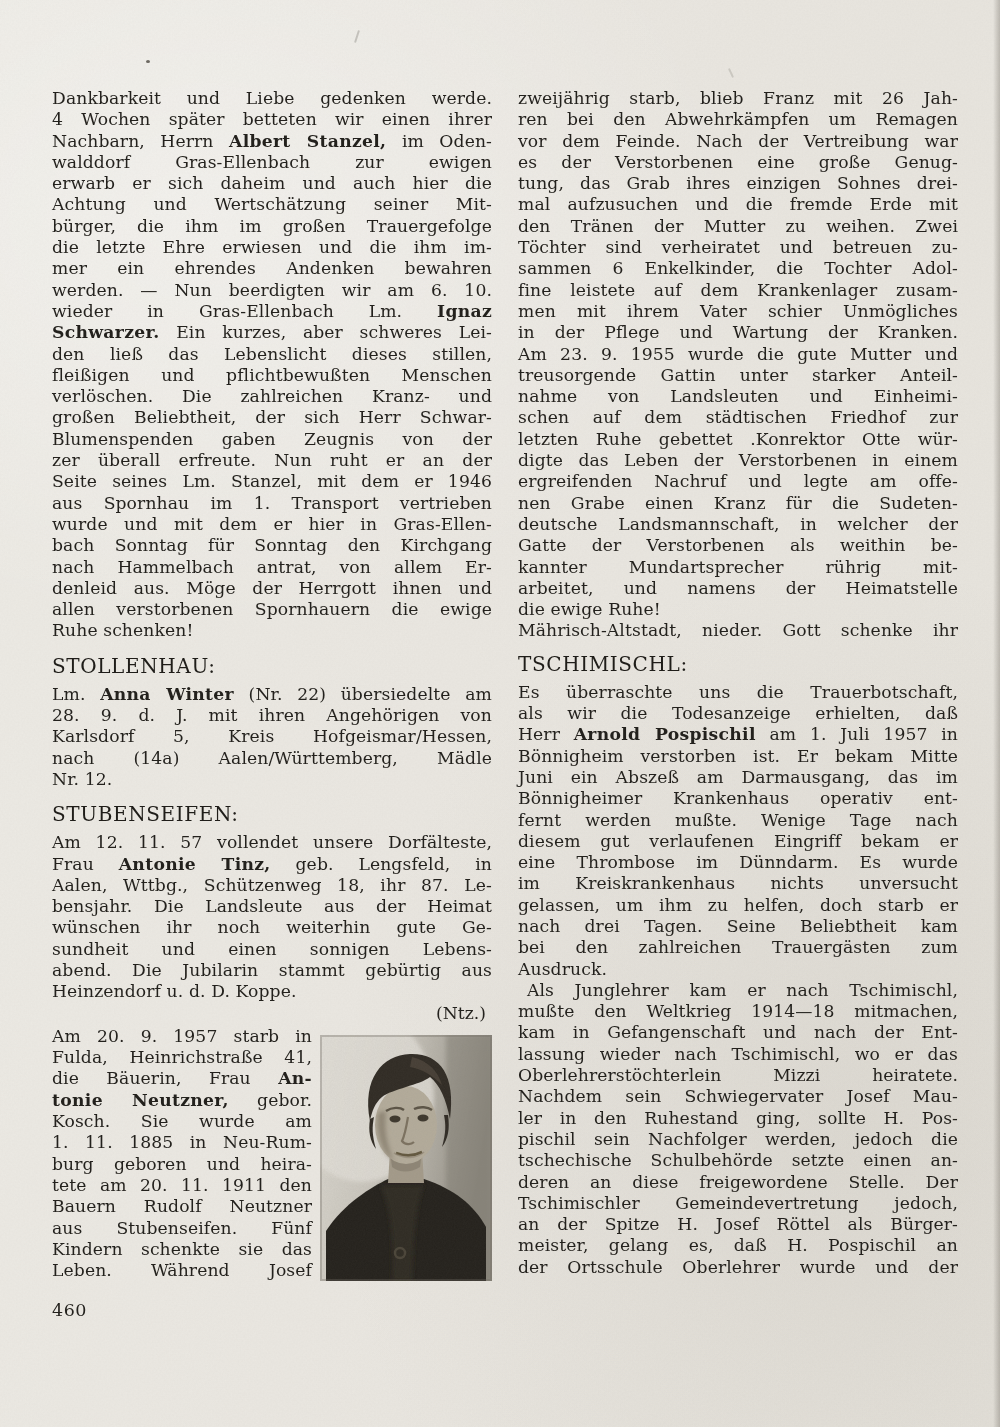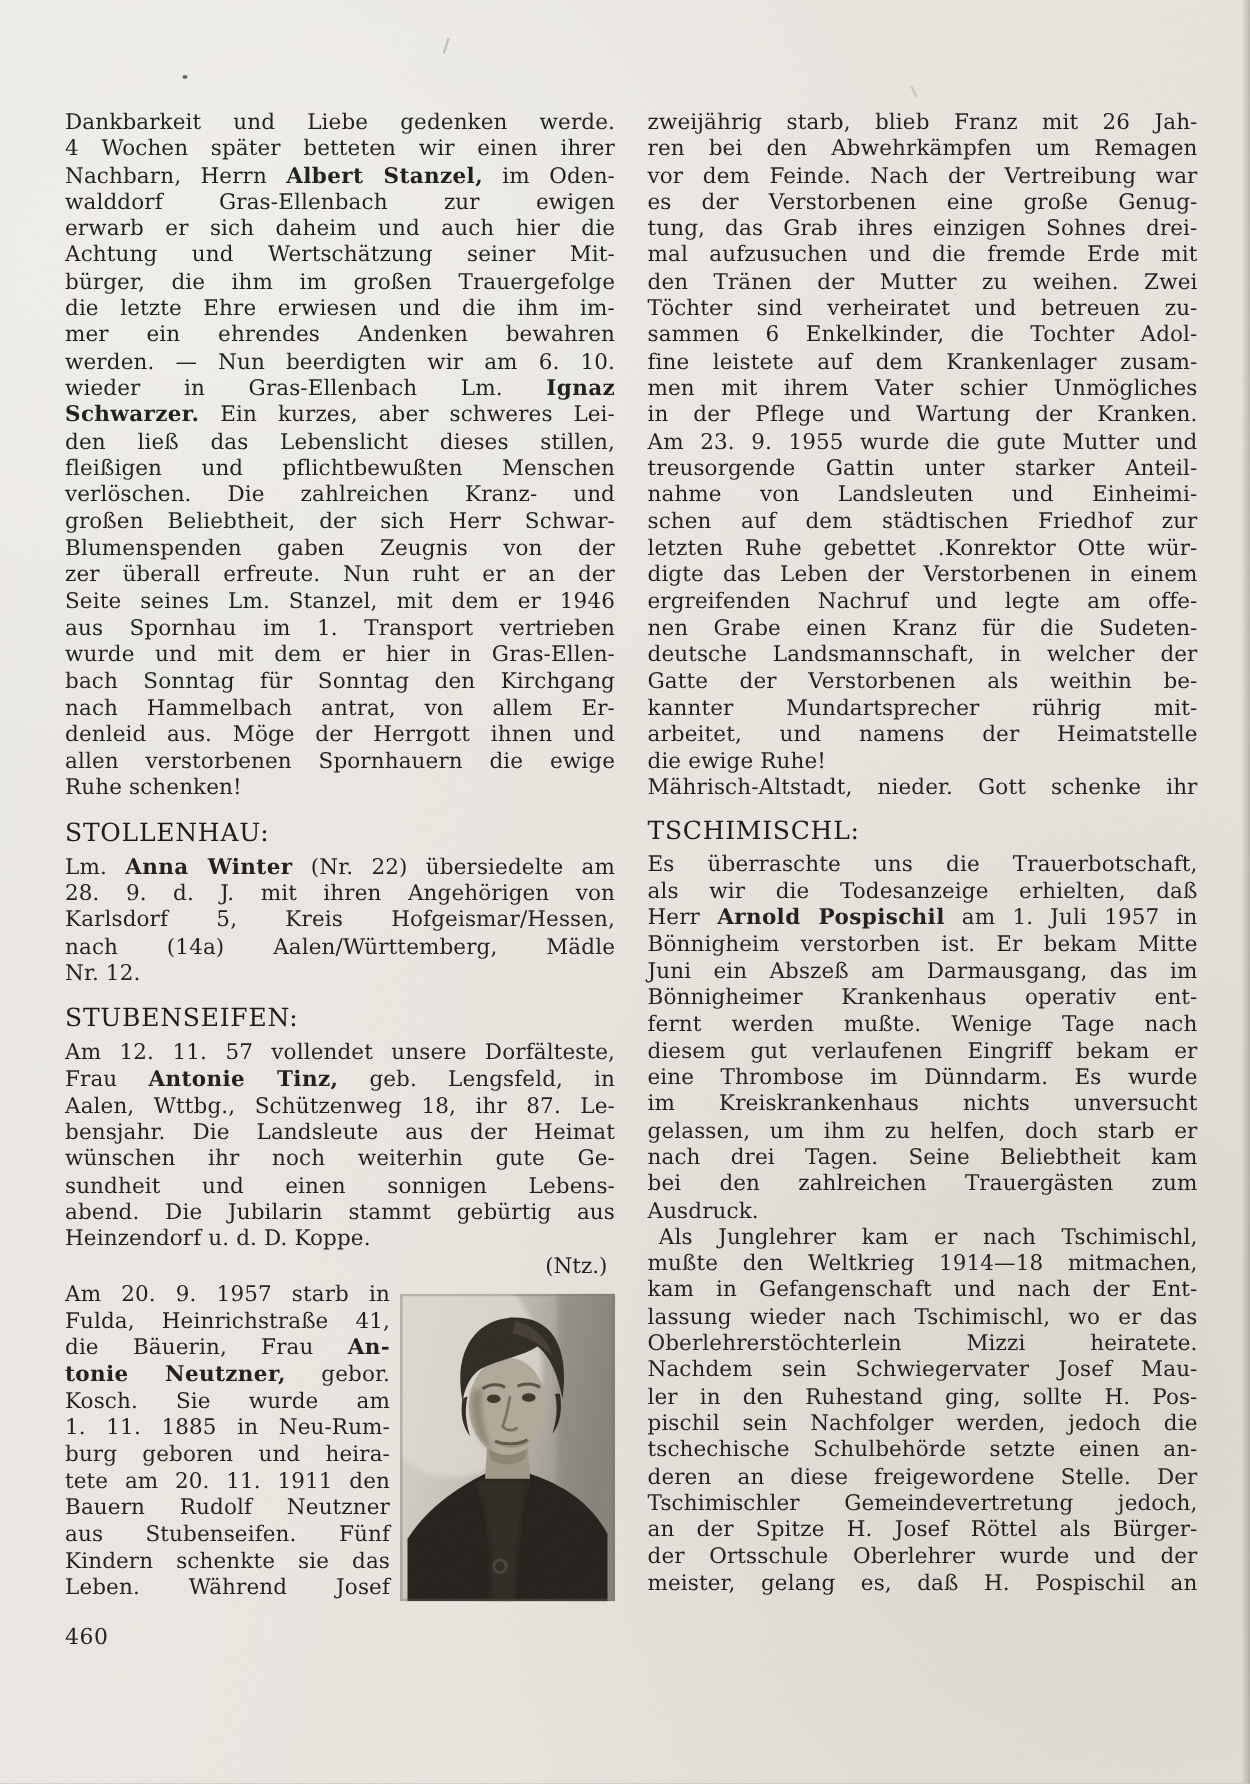--- a/index.html
+++ b/index.html
@@ -223,22 +223,22 @@
           <div class="line j">kam in Gefangenschaft und nach der Ent-</div>
           <div class="line j">lassung wieder nach Tschimischl, wo er das</div>
           <div class="line j">Oberlehrerstöchterlein Mizzi heiratete.</div>
           <div class="line j">Nachdem sein Schwiegervater Josef Mau-</div>
           <div class="line j">ler in den Ruhestand ging, sollte H. Pos-</div>
           <div class="line j">pischil sein Nachfolger werden, jedoch die</div>
           <div class="line j">tschechische Schulbehörde setzte einen an-</div>
           <div class="line j">deren an diese freigewordene Stelle. Der</div>
           <div class="line j">Tschimischler Gemeindevertretung jedoch,</div>
           <div class="line j">an der Spitze H. Josef Röttel als Bürger-</div>
+          <div class="line j">meister, gelang es, daß H. Pospischil an</div>
           <div class="line j">der Ortsschule Oberlehrer wurde und der</div>
-          <div class="line j">meister, gelang es, daß H. Pospischil an</div>
         </div>
     </div>
 
   </div>
 
   <div class="edge-shadow"></div>
 
   <svg class="noise" width="1000" height="1427" xmlns="http://www.w3.org/2000/svg">
     <filter id="paperNoise">
       <feTurbulence type="fractalNoise" baseFrequency="0.55" numOctaves="2"></feTurbulence>

